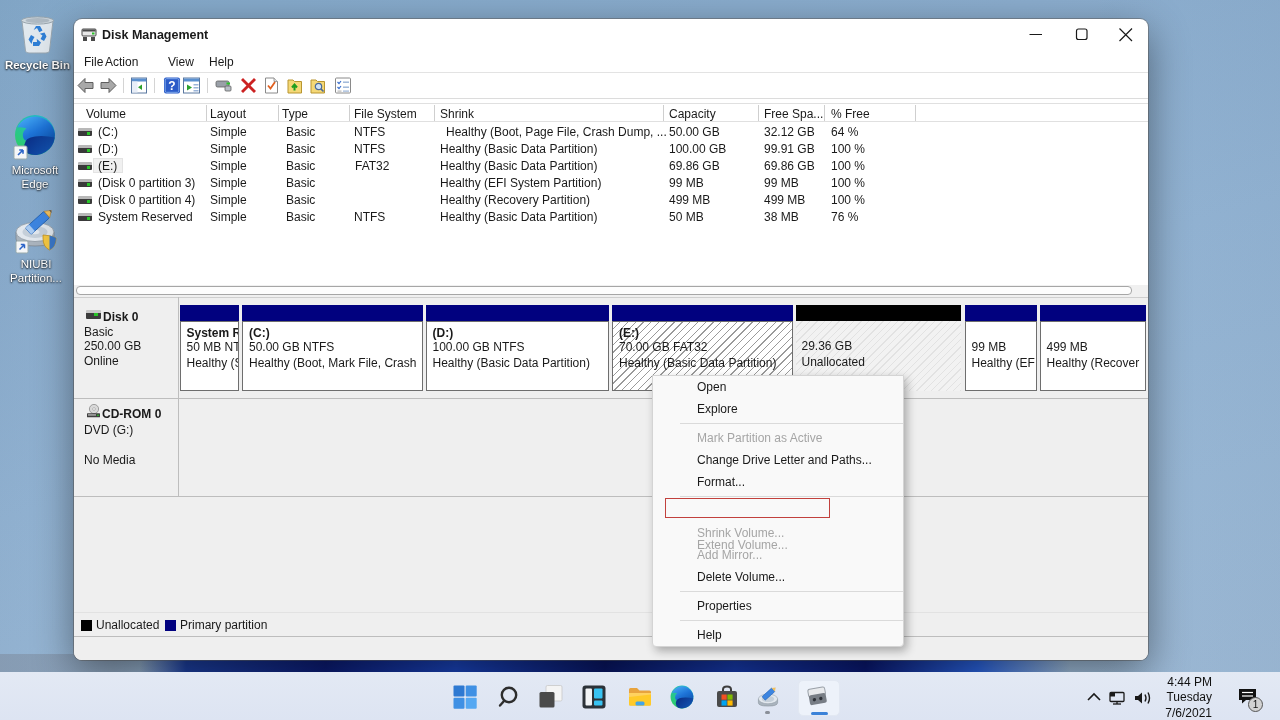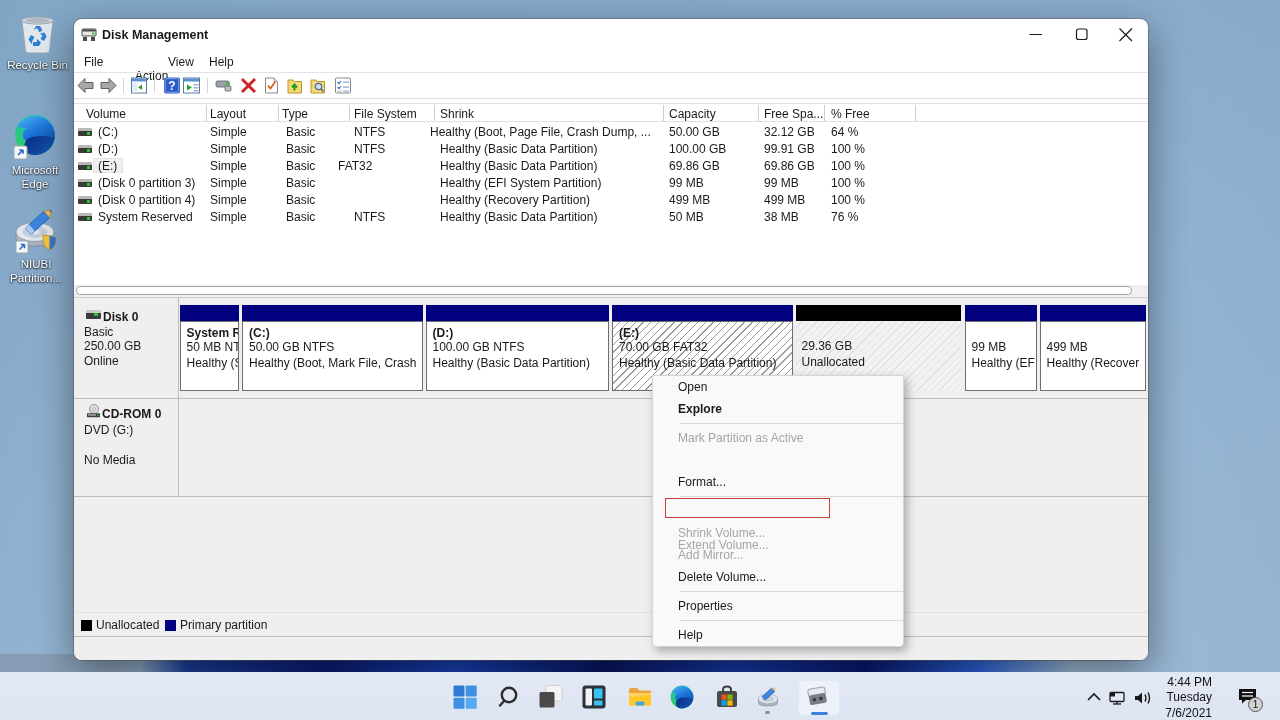--- a/index.html
+++ b/index.html
@@ -34,21 +34,21 @@
   .blk { position:absolute; top:7.5px; height:86px; }
   .blkbar { position:absolute; left:0; top:0; right:0; height:16px; background:#01017f; }
   .blkbody { position:absolute; left:0; top:16.5px; right:0; bottom:0; background:#fff; border:1px solid #6e6e6e; overflow:hidden; }
   .blkbody div { position:absolute; left:6px; white-space:nowrap; }
   .l1 { top:4px; font-weight:bold; }
   .l2 { top:18px; }
   .l3 { top:34px; }
   
   #cmenu { position:absolute; left:652px; top:375px; width:252px; height:272px; background:#f9f9f9;
      border:1px solid #d4d4d4; box-shadow:3px 4px 10px rgba(0,0,0,0.3); border-radius:0 0 4px 4px; z-index:60; }
-  .mi { position:absolute; left:25px; height:22px; line-height:22px; white-space:nowrap; }
+  .mi { position:absolute; left:44px; height:22px; line-height:22px; white-space:nowrap; }
   .mi.dis { color:#a5a5a5; }
   .msep { position:absolute; left:27px; right:0px; height:1px; background:#dadada; }
   
   #taskbar { position:absolute; left:0; top:672px; width:1280px; height:48px;
      background:linear-gradient(180deg,#e3e9f4,#dde4f2); }
   .tbi { position:absolute; top:13px; width:24px; height:24px; }
   .tray { position:absolute; font-size:12px; color:#111; }
 </style></head>
 <body>
 <div id="root">
@@ -63,21 +63,21 @@
         <ellipse cx="21.5" cy="7.5" rx="16" ry="3.6" fill="#cfd8de" stroke="#9aa6ae" stroke-width="1"></ellipse>
         <ellipse cx="21.5" cy="7.5" rx="12" ry="2.4" fill="#aeb9c2"></ellipse>
         <g transform="translate(21.5,23)">
           <path d="M-1.5 -10 L2.5 -10 L5 -5.5 L1.8 -3.8 L-0.5 -8 L-3.8 -6 Z" fill="#2f7fd6"></path>
           <path d="M7 -3.5 L9 0.5 L6.5 5 L3 3 L5 -0.5 L2.3 -2.2 Z" fill="#2f7fd6"></path>
           <path d="M3.5 6.5 L1.5 10 L-4.5 10 L-4.5 6 L-0.5 6 L-0.8 2.8 Z" fill="#2f7fd6"></path>
           <path d="M-6 8 L-9 3.5 L-6.5 -1 L-3 1 L-5 4.5 Z" fill="#2f7fd6"></path>
         </g>
       </svg>
     </div>
-    <div class="dlabel" style="left:0px; top:58px; width:75px;">Recycle Bin</div>
+    <div class="dlabel" style="left:0px; top:58px; width:75px;font-weight:bold;">Recycle Bin</div>
 
     <div class="abs" style="left:12px; top:114px; width:46px; height:46px;">
       <svg width="46" height="46" viewBox="0 0 46 46">
         <defs>
           <linearGradient id="eg1" x1="0" y1="1" x2="0.9" y2="0">
             <stop offset="0" stop-color="#2fd153"></stop>
               <stop offset="0.45" stop-color="#27c597"></stop>
               <stop offset="1" stop-color="#20b9d8"></stop>
           </linearGradient>
           <linearGradient id="eg2" x1="0.1" y1="0.1" x2="0.8" y2="1">
@@ -139,21 +139,21 @@
           <line x1="17.5" y1="15.5" x2="30" y2="15.5" stroke="#1a1a1a" stroke-width="1.2"></line>
         </svg></div>
     <div class="cap" style="left:984px;"><svg width="46" height="40">
           <rect x="18.5" y="10" width="10.5" height="10.5" fill="none" stroke="#1a1a1a" stroke-width="1.2" rx="2"></rect>
         </svg></div>
     <div class="cap" style="left:1028px;"><svg width="46" height="40">
           <path d="M17.5 9.5 L30 22 M30 9.5 L17.5 22" stroke="#1a1a1a" stroke-width="1.2"></path>
         </svg></div>
 
     <div class="menuitemtxt" style="left:10px;">File</div>
-    <div class="menuitemtxt" style="left:61px;margin-top:14px;">Action</div>
+    <div class="menuitemtxt" style="left:31px;">Action</div>
     <div class="menuitemtxt" style="left:94px;">View</div>
     <div class="menuitemtxt" style="left:135px;">Help</div>
     <div class="abs" style="left:0; top:53px; width:1074px; height:1px; background:#e3e3e3;"></div>
 
     <div class="abs" id="toolbar" style="left:0; top:54px; width:1074px; height:25px;">
       <svg width="290" height="25" viewBox="0 0 290 25" style="position:absolute; left:0; top:0;">
 
         <path d="M4 12.5 L11 5.5 L11 9.5 L19 9.5 L19 15.5 L11 15.5 L11 19.5 Z" fill="#a8a8a8" stroke="#5f5f5f" stroke-width="1"></path>
         <path d="M42 12.5 L35 5.5 L35 9.5 L27 9.5 L27 15.5 L35 15.5 L35 19.5 Z" fill="#a8a8a8" stroke="#5f5f5f" stroke-width="1"></path>
         <line x1="49.5" y1="5" x2="49.5" y2="20" stroke="#d4d4d4"></line>
@@ -241,42 +241,42 @@
     <div class="hsep" style="left:841px;"></div>
 
     <div id="rows">
       <div class="abs" style="left:18.5px; top:138.5px; width:30px; height:15.5px; background:#f0f0f0; border:1px solid #e3e3e3;"></div>
       <div class="row" style="position:absolute; left:0; top:105px; width:1074px; height:17px; line-height:16px;">
         <span class="vico" style="left:4px; top:4px;"></span>
         <span style="left:24px;">(C:)</span>
           <span style="left:136px;">Simple</span>
           <span style="left:212px;">Basic</span>
           <span style="left:280px;">NTFS</span>
-          <span style="left:356px;">Healthy (Boot, Page File, Crash Dump, ...</span>
+          <span style="left:372px;">Healthy (Boot, Page File, Crash Dump, ...</span>
           <span style="left:595px;">50.00 GB</span>
           <span style="left:690px;">32.12 GB</span>
           <span style="left:757px;">64 %</span>
       </div>
       <div class="row" style="position:absolute; left:0; top:122px; width:1074px; height:17px; line-height:16px;">
         <span class="vico" style="left:4px; top:4px;"></span>
         <span style="left:24px;">(D:)</span>
           <span style="left:136px;">Simple</span>
           <span style="left:212px;">Basic</span>
           <span style="left:280px;">NTFS</span>
           <span style="left:366px;">Healthy (Basic Data Partition)</span>
           <span style="left:595px;">100.00 GB</span>
           <span style="left:690px;">99.91 GB</span>
           <span style="left:757px;">100 %</span>
       </div>
       <div class="row" style="position:absolute; left:0; top:139px; width:1074px; height:17px; line-height:16px;">
         <span class="vico" style="left:4px; top:4px;"></span>
         <span style="left:24px;">(E:)</span>
           <span style="left:136px;">Simple</span>
           <span style="left:212px;">Basic</span>
-          <span style="left:264px;text-align:right;">FAT32</span>
+          <span style="left:281px;text-align:right;">FAT32</span>
           <span style="left:366px;">Healthy (Basic Data Partition)</span>
           <span style="left:595px;">69.86 GB</span>
           <span style="left:690px;">69.86 GB</span>
           <span style="left:757px;">100 %</span>
       </div>
       <div class="row" style="position:absolute; left:0; top:156px; width:1074px; height:17px; line-height:16px;padding-left:28px;">
         <span class="vico" style="left:4px; top:4px;"></span>
         <span style="left:24px;">(Disk 0 partition 3)</span>
           <span style="left:136px;">Simple</span>
           <span style="left:212px;">Basic</span>
@@ -396,23 +396,24 @@
       <div class="abs" style="left:7px; top:322.5px; width:11px; height:11px; background:#000;"></div>
       <div class="abs" style="left:22px; top:321px;">Unallocated</div>
       <div class="abs" style="left:90.5px; top:322.5px; width:11px; height:11px; background:#01017f;"></div>
       <div class="abs" style="left:106px; top:321px;">Primary partition</div>
       <div class="abs" style="left:0; top:339px; width:1074px; height:1px; background:#bdbdbd;"></div>
     </div>
   </div>
 
   <div id="cmenu">
     <div class="mi" style="top:0px;">Open</div>
-    <div class="mi" style="top:22px;font-weight:bold;">Explore</div>
+    <div class="mi" style="top:22px;">Explore</div>
     <div class="msep" style="top:47px;"></div>
     <div class="mi dis" style="top:51px;">Mark Partition as Active</div>
+    <div class="mi" style="top:73px;">Change Drive Letter and Paths...</div>
     <div class="mi" style="top:95px;">Format...</div>
     <div class="msep" style="top:120px;"></div>
     <div class="mi dis" style="top:124px;margin-top:34px;">Extend Volume...</div>
     <div class="mi dis" style="top:146px;">Shrink Volume...</div>
     <div class="mi dis" style="top:168px;">Add Mirror...</div>
     <div class="mi" style="top:190px;">Delete Volume...</div>
     <div class="msep" style="top:215px;"></div>
     <div class="mi" style="top:219px;">Properties</div>
     <div class="msep" style="top:244px;"></div>
     <div class="mi" style="top:248px;">Help</div>

